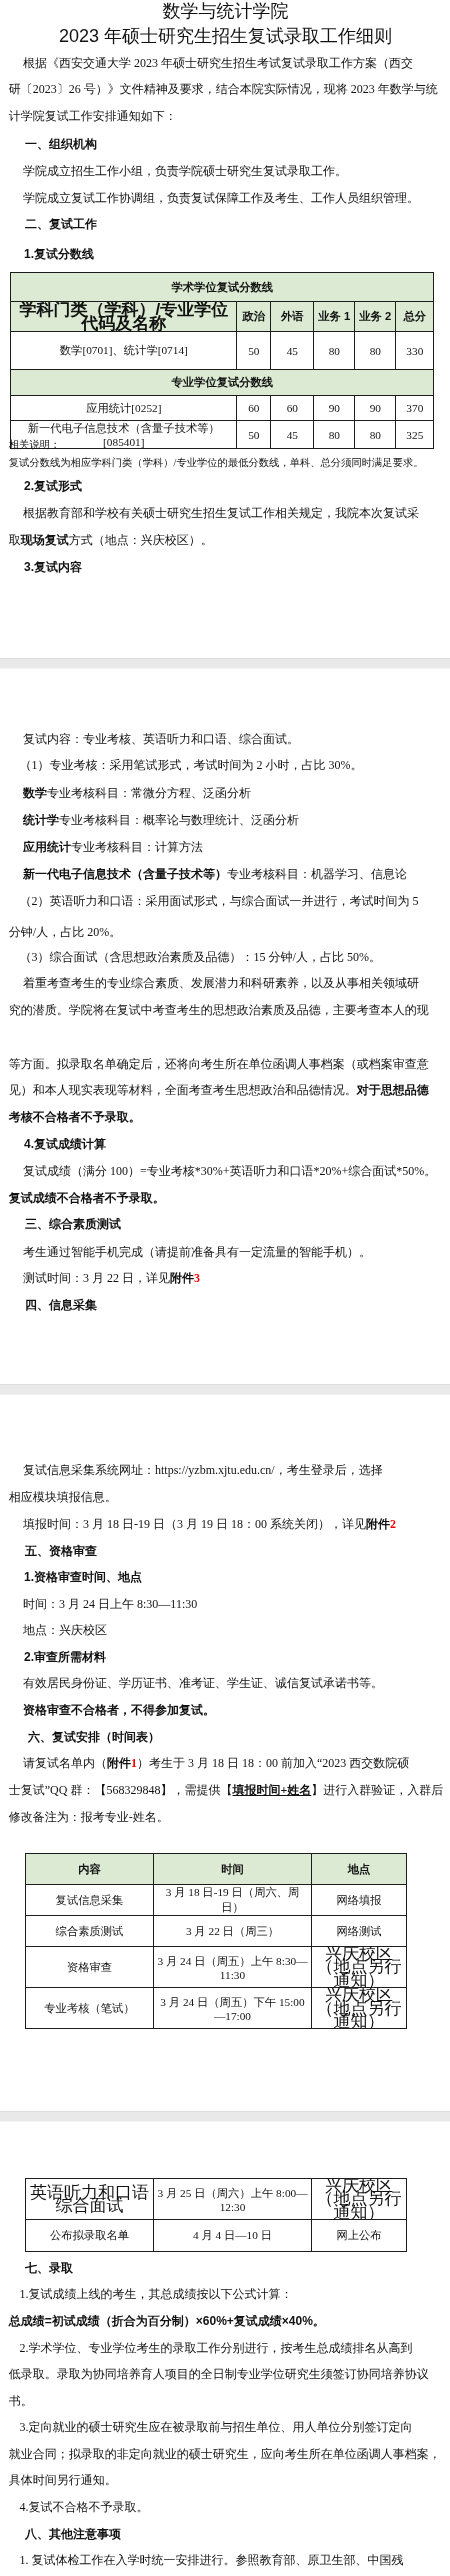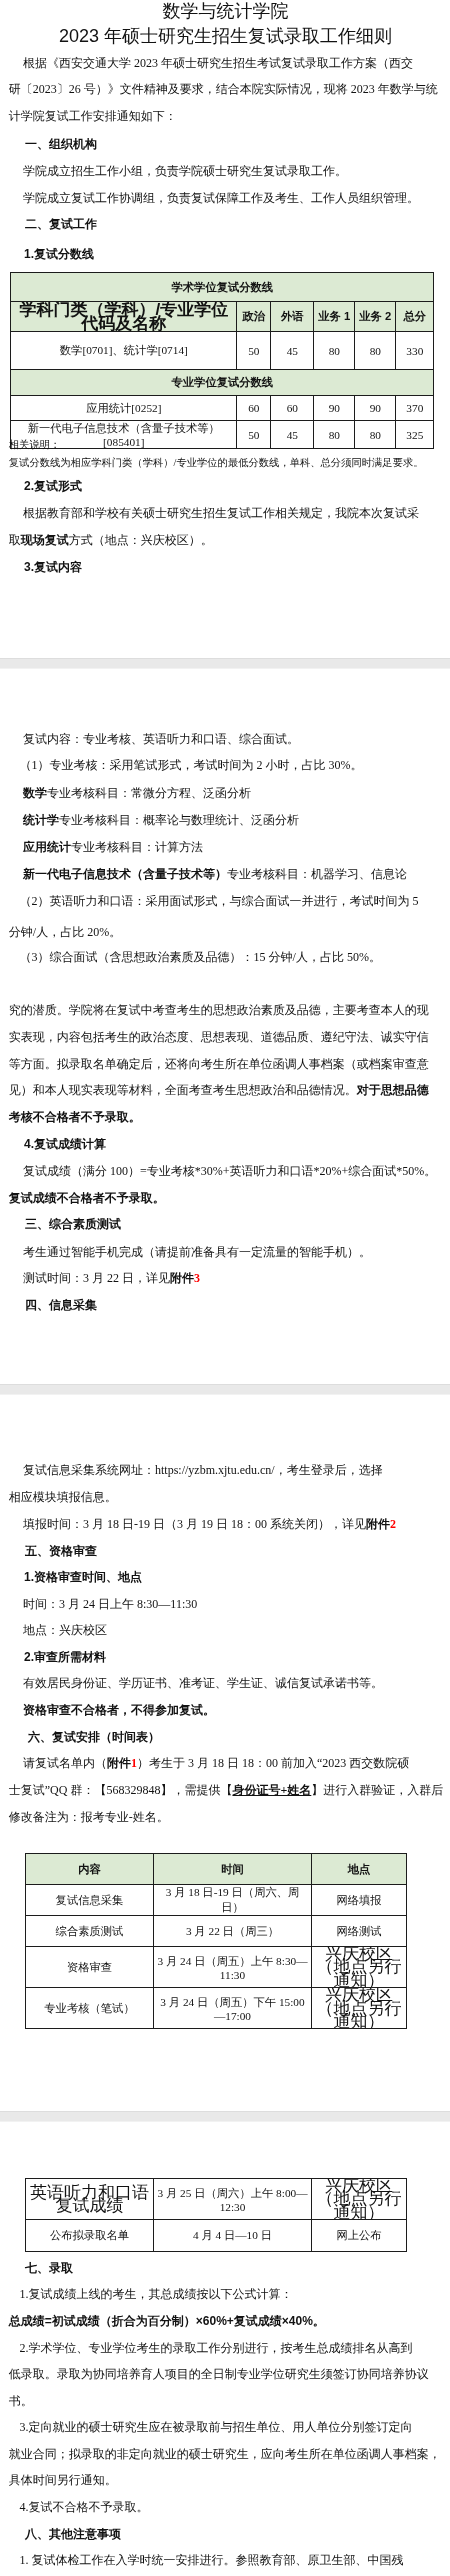--- a/index.html
+++ b/index.html
@@ -106,22 +106,22 @@
 
   <div class="ln" style="top:732px;left:23px">复试内容：专业考核、英语听力和口语、综合面试。</div>
   <div class="ln" style="top:758px;left:19.6px">（1）专业考核：采用笔试形式，考试时间为 2 小时，占比 30%。</div>
   <div class="ln" style="top:786px;left:23px"><span class="bh">数学</span><span>专业考核科目：常微分方程、泛函分析</span></div>
   <div class="ln" style="top:813px;left:23px"><span class="bh">统计学</span><span>专业考核科目：概率论与数理统计、泛函分析</span></div>
   <div class="ln" style="top:840px;left:23px"><span class="bh">应用统计</span><span>专业考核科目：计算方法</span></div>
   <div class="ln" style="top:867px;left:23px"><span class="bh">新一代电子信息技术（含量子技术等）</span><span>专业考核科目：机器学习、信息论</span></div>
   <div class="ln" style="top:894px;left:19.6px">（2）英语听力和口语：采用面试形式，与综合面试一并进行，考试时间为 5</div>
   <div class="ln" style="top:925px;left:8.8px">分钟/人，占比 20%。</div>
   <div class="ln" style="top:950px;left:19.6px">（3）综合面试（含思想政治素质及品德）：15 分钟/人，占比 50%。</div>
+  <div class="ln" style="top:976px;left:23px">着重考查考生的专业综合素质、发展潜力和科研素养，以及从事相关领域研</div>
   <div class="ln" style="top:1003px;left:8.8px">究的潜质。学院将在复试中考查考生的思想政治素质及品德，主要考查本人的现</div>
-  <div class="ln" style="top:1030px;left:8.8px">实表现，内容包括考生的政治态度、思想表现、道德品质、遵纪守法、诚实守信</div>
   <div class="ln" style="top:1057px;left:8.8px">等方面。拟录取名单确定后，还将向考生所在单位函调人事档案（或档案审查意</div>
   <div class="ln" style="top:1083px;left:8.8px"><span>见）和本人现实表现等材料，全面考查考生思想政治和品德情况。</span><span class="bh">对于思想品德</span></div>
   <div class="ln bh" style="top:1110px;left:8.8px">考核不合格者不予录取。</div>
   <div class="ln hd" style="top:1137px;left:24px">4.复试成绩计算</div>
   <div class="ln" style="top:1164px;left:23px">复试成绩（满分 100）=专业考核*30%+英语听力和口语*20%+综合面试*50%。</div>
   <div class="ln bh" style="top:1191px;left:8.8px">复试成绩不合格者不予录取。</div>
   <div class="ln hd" style="top:1217px;left:25px">三、综合素质测试</div>
   <div class="ln" style="top:1245px;left:23px">考生通过智能手机完成（请提前准备具有一定流量的智能手机）。</div>
   <div class="ln" style="top:1271px;left:23px"><span>测试时间：3 月 22 日，详见</span><span class="bh">附件</span><span class="red">3</span></div>
   <div class="ln hd" style="top:1298px;left:25px">四、信息采集</div>
@@ -133,21 +133,21 @@
   <div class="ln" style="top:1517px;left:23px"><span>填报时间：3 月 18 日-19 日（3 月 19 日 18：00 系统关闭），详见</span><span class="bh">附件</span><span class="red">2</span></div>
   <div class="ln hd" style="top:1544px;left:25px">五、资格审查</div>
   <div class="ln hd" style="top:1570px;left:24px">1.资格审查时间、地点</div>
   <div class="ln" style="top:1597px;left:23px">时间：3 月 24 日上午 8:30—11:30</div>
   <div class="ln" style="top:1623px;left:23px">地点：兴庆校区</div>
   <div class="ln hd" style="top:1650px;left:24px">2.审查所需材料</div>
   <div class="ln" style="top:1676px;left:23px">有效居民身份证、学历证书、准考证、学生证、诚信复试承诺书等。</div>
   <div class="ln bh" style="top:1703px;left:23px">资格审查不合格者，不得参加复试。</div>
   <div class="ln hd" style="top:1730px;left:28px">六、复试安排（时间表）</div>
   <div class="ln" style="top:1756px;left:23px"><span>请复试名单内（</span><span class="bh">附件</span><span class="red">1</span><span>）考生于 3 月 18 日 18：00 前加入“2023 西交数院硕</span></div>
-  <div class="ln" style="top:1783px;left:8.8px"><span>士复试”QQ 群：【568329848】，需提供【</span><span class="b u">身份证号+姓名</span><span>】进行入群验证，入群后</span></div>
+  <div class="ln" style="top:1783px;left:8.8px"><span>士复试”QQ 群：【568329848】，需提供【</span><span class="b u">填报时间+姓名</span><span>】进行入群验证，入群后</span></div>
   <div class="ln" style="top:1810px;left:8.8px">修改备注为：报考专业-姓名。</div>
 
   <table style="top:1853px;left:25px;width:381px">
     <colgroup>
         <col style="width:128px">
         <col style="width:158px">
         <col style="width:95px">
       </colgroup>
     <tbody>
         <tr style="height:31px">
@@ -189,21 +189,21 @@
   <table style="top:2178px;left:25px;width:381px">
     <colgroup>
         <col style="width:128px">
         <col style="width:158px">
         <col style="width:95px">
       </colgroup>
     <tbody>
         <tr style="height:31px">
       <td class="cell2">
             <div>英语听力和口语</div>
-            <div>复试成绩</div>
+            <div>综合面试</div>
           </td>
       <td>3 月 25 日（周六）上午 8:00—12:30</td>
       <td class="cell2">
             <div>兴庆校区</div>
             <div>（地点另行通知）</div>
           </td>
     </tr>
     <tr style="height:32px">
       <td>公布拟录取名单</td>
       <td>4 月 4 日—10 日</td>

